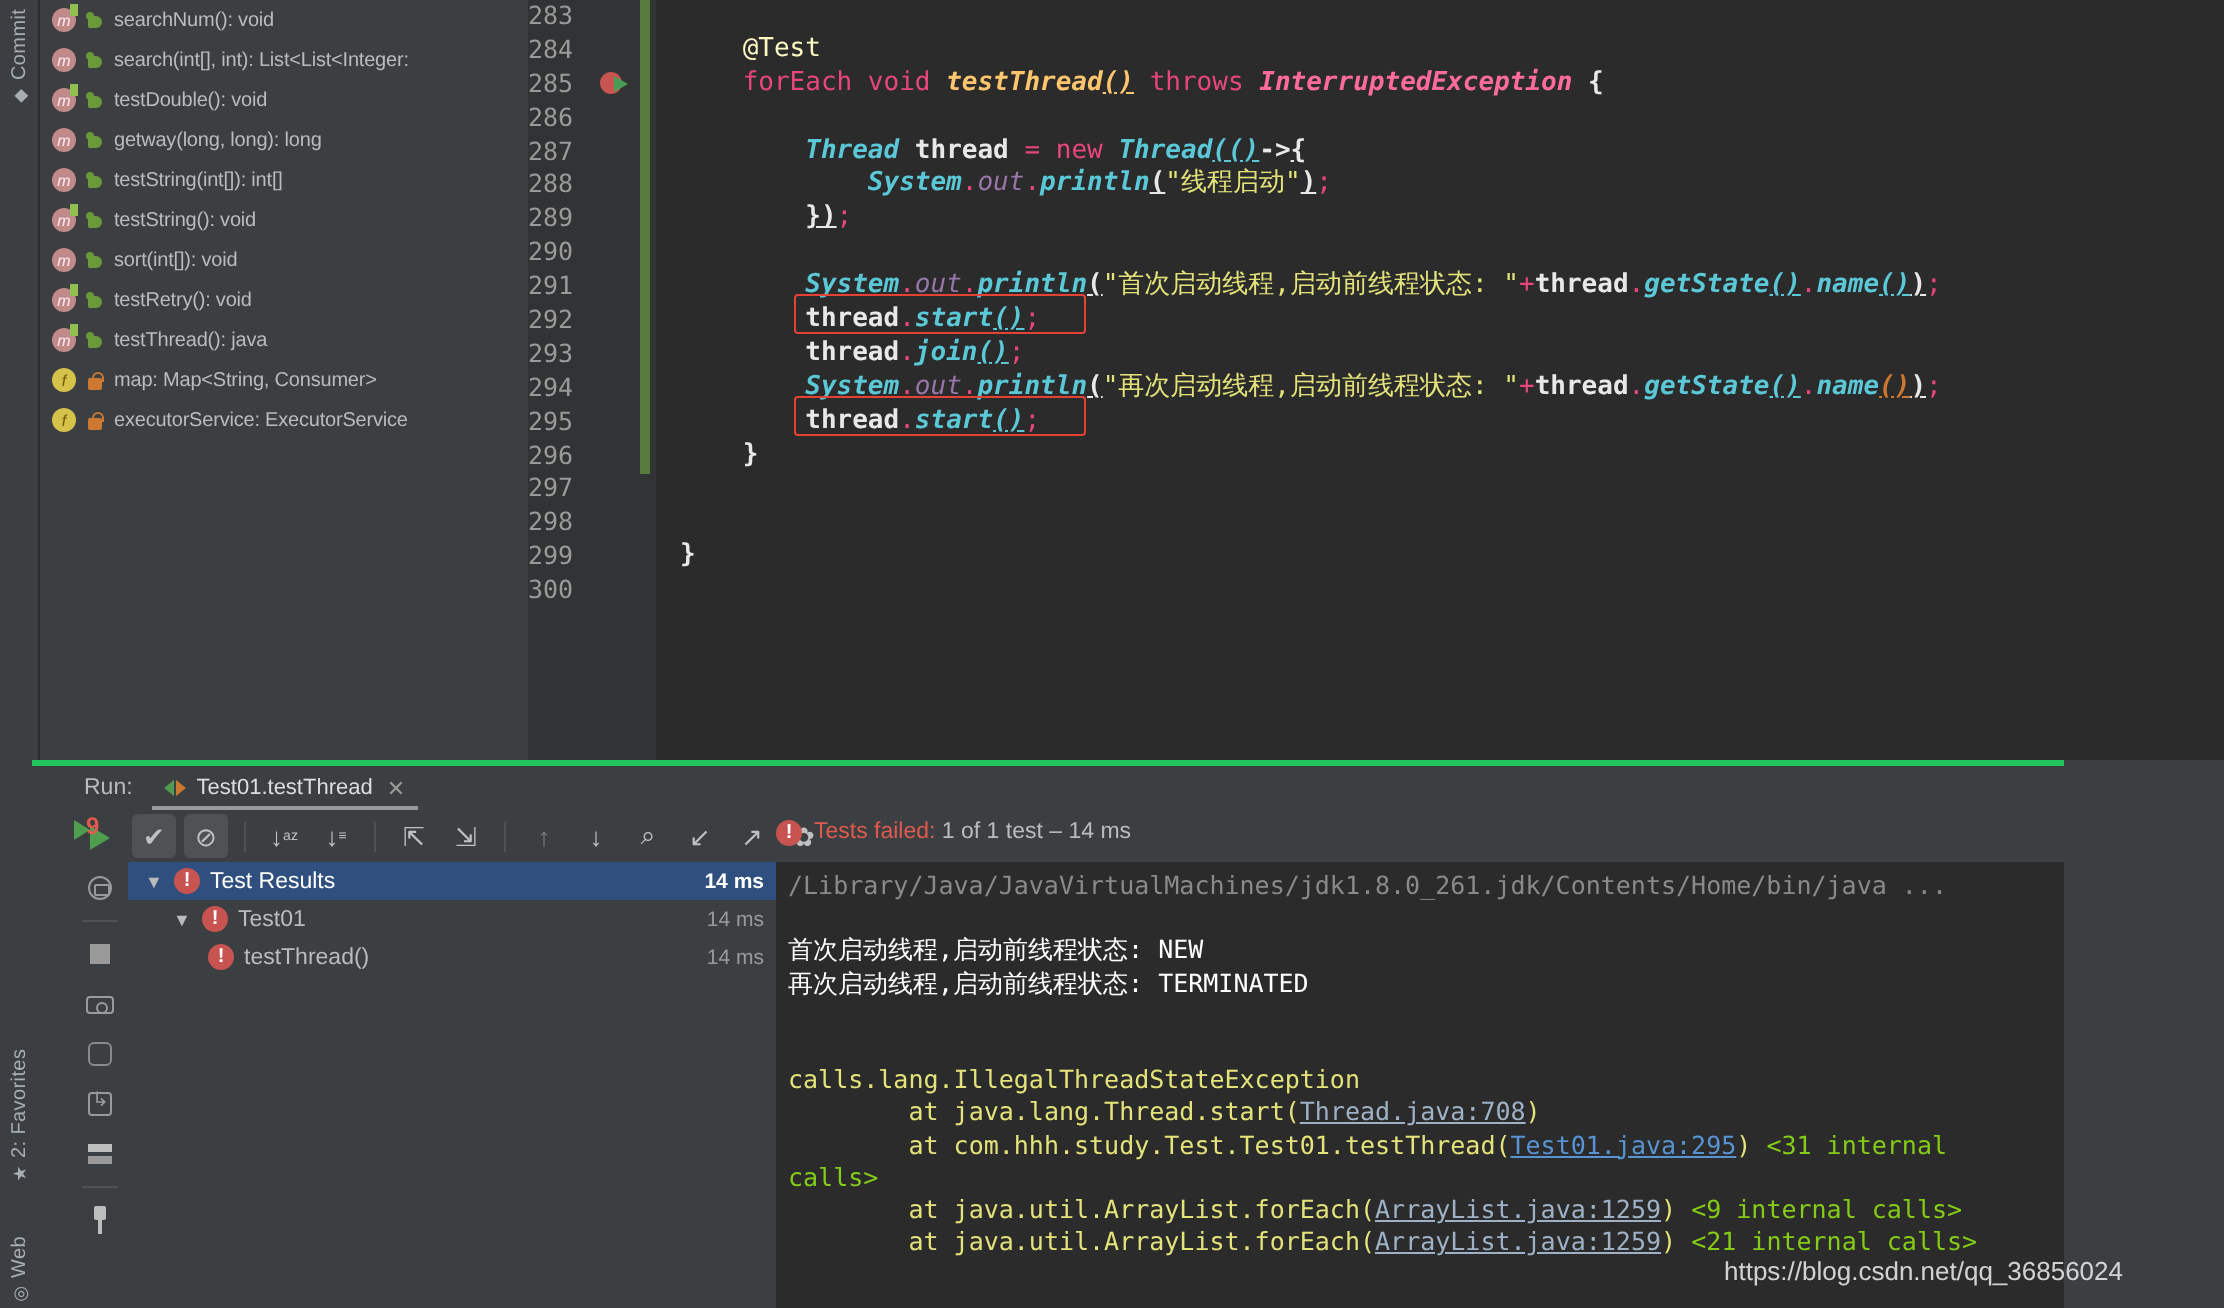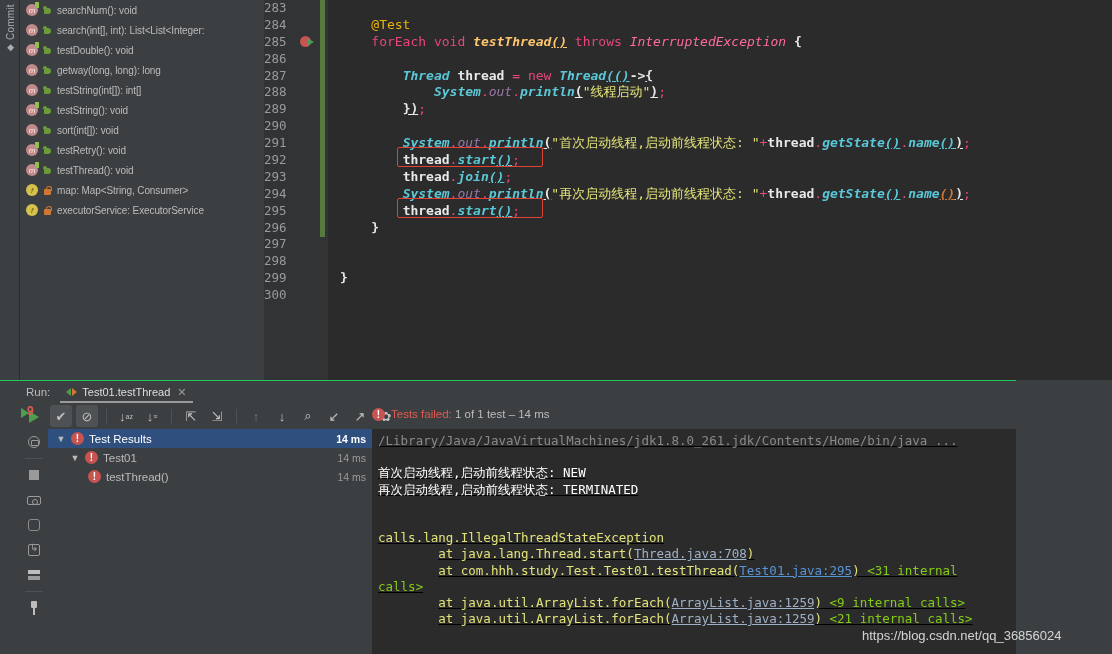--- a/index.html
+++ b/index.html
@@ -99,44 +99,44 @@
     border-left: 7px solid #499c54;
     border-top: 4px solid transparent; border-bottom: 4px solid transparent;
   }
   .greenbar {
     position: absolute; left: 56px; width: 5px; background: #567b3c;
   }
   .codearea { position: absolute; left: 76px; top: 0; right: 0; height: 100%; }
   .cl { height: 16.9px; white-space: pre; color: #a9b7c6; }
 
   
-  .k-ann   { color: #eab308; }
+  .k-ann   { color: #fef9c3; }
   .k-type  { color: #5bc8d8; font-style: italic; font-weight: bold; }
   .k-mtd   { color: #ffc66d; font-style: italic; font-weight: bold; }
   .k-mtd2  { color: #5bc8d8; font-style: italic; font-weight: bold; margin-top: 25px; }
-  .k-exc   { color: #ff6b9d; font-style: italic; font-weight: normal; }
+  .k-exc   { color: #ff6b9d; font-style: italic; font-weight: bold; }
   .k-pink  { color: #e8467c; }
   .k-str   { color: #e3e37a; }
   .k-plain { color: #e8e8e8; font-weight: bold; }
   .k-field { color: #9876aa; font-style: italic; }
   .k-sys   { color: #5bc8d8; font-style: italic; font-weight: bold; }
   .k-brace { color: #e8e8e8; font-weight: bold; text-decoration: underline; }
   .k-semi  { color: #e8467c; }
   .ul { text-decoration: underline; }
   .ob  { color: #cc7832; }
 
   .redbox {
     position: absolute; border: 1.6px solid #e34234; border-radius: 2px;
     pointer-events: none;
   }
 
   
   .runwin {
-    position: absolute; left: 0; top: 380px; width: 1016px; height: 274px;
-    background: #3c3f41; border-top: 1px solid #22c55e;
+    position: absolute; left: 16px; top: 380px; width: 1016px; height: 274px;
+    background: #3c3f41; border-top: 3px solid #22c55e;
   }
   .run-header {
     position: absolute; left: 20px; top: 0; right: 0; height: 22px;
     display: flex; align-items: center; gap: 10px; padding-left: 6px;
   }
   .run-label { color: #bbbbbb; font-size: 11.5px; }
   .run-tab {
     display: flex; align-items: center; gap: 5px;
     padding: 0 6px; height: 22px; position: relative;
   }
@@ -258,21 +258,21 @@
   .tt-row .arr { color: #bbbbbb; font-size: 9px; width: 10px; text-align: center; flex:none;}
   .tt-row .time { margin-left: auto; color: #9a9a9a; font-size: 10.5px; }
   .tt-row.sel .time { color: #ffffff; font-weight: bold; }
   .tt-row.sel .lbl { color: #ffffff; }
 
   
   .console {
     position: absolute; left: 372px; top: 48px; right: 0; bottom: 0;
     background: #2b2b2b;
     font-family: "DejaVu Sans Mono", monospace; font-size: 12.5px;
-    line-height: 16.2px; padding: 4px 16px 0 6px; overflow: hidden; text-decoration: underline;
+    line-height: 16.2px; padding: 4px 16px 0 6px; overflow: hidden;
   }
   .c-cmd { color: #8a8a8a; }
   .c-out { color: #ffffff; }
   .c-err { color: #e3e37a; }
   .c-link { color: #9fb1c6; text-decoration: underline; }
   .c-link2 { color: #5894d4; text-decoration: underline; }
   .c-int { color: #84cc16; }
   .c-blank { height: 16.2px; }
 
   .watermark {
@@ -338,21 +338,21 @@
       <span class="txt">sort(int[]): void</span>
     </div>
     <div class="struct-row">
       <span class="ic-method ov">m</span>
       <span class="ic-green"></span>
       <span class="txt">testRetry(): void</span>
     </div>
     <div class="struct-row">
       <span class="ic-method ov">m</span>
       <span class="ic-green"></span>
-      <span class="txt">testThread(): void</span>
+      <span class="txt">testThread(): java</span>
     </div>
     <div class="struct-row">
       <span class="ic-field">f</span>
       <span class="ic-lock"></span>
       <span class="txt">map: Map&lt;String, Consumer&gt;</span>
     </div>
     <div class="struct-row">
       <span class="ic-field">f</span>
       <span class="ic-lock"></span>
       <span class="txt">executorService: ExecutorService</span>

